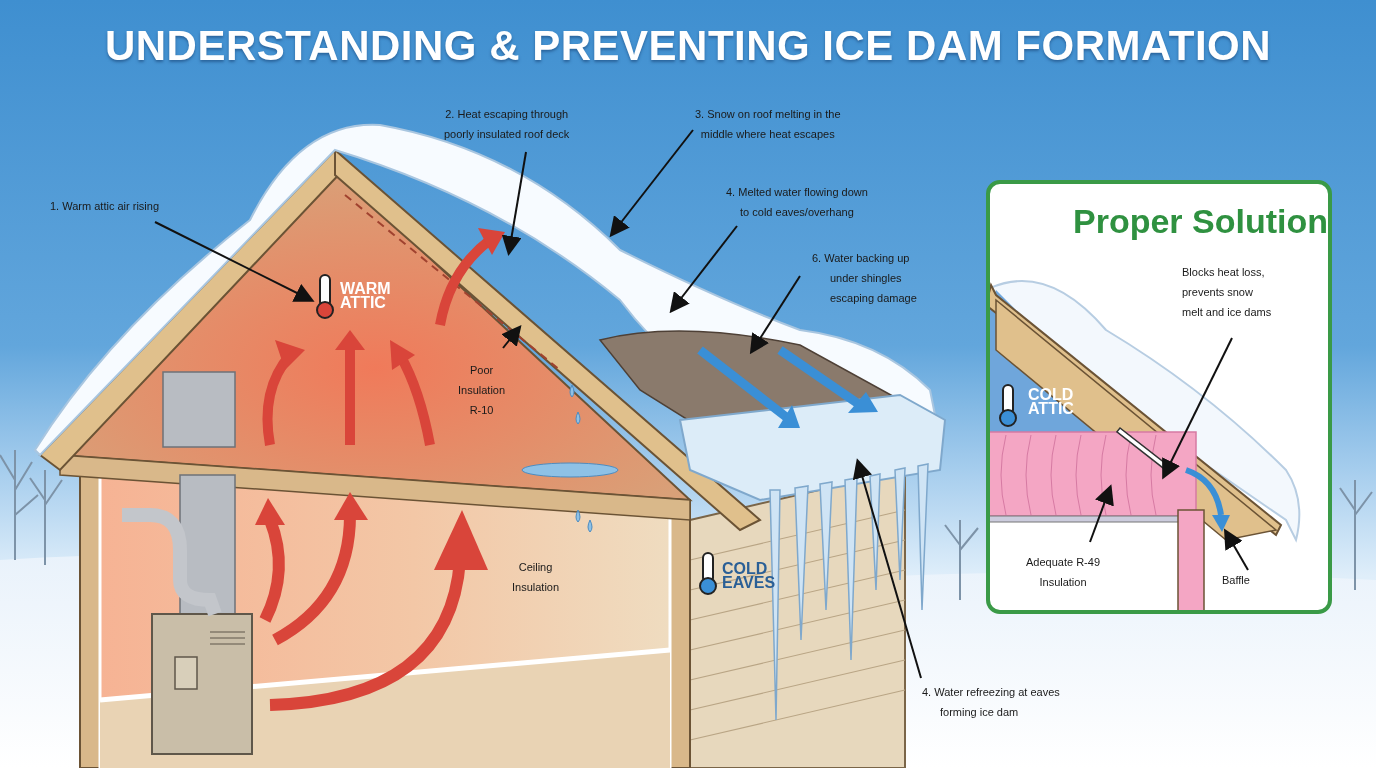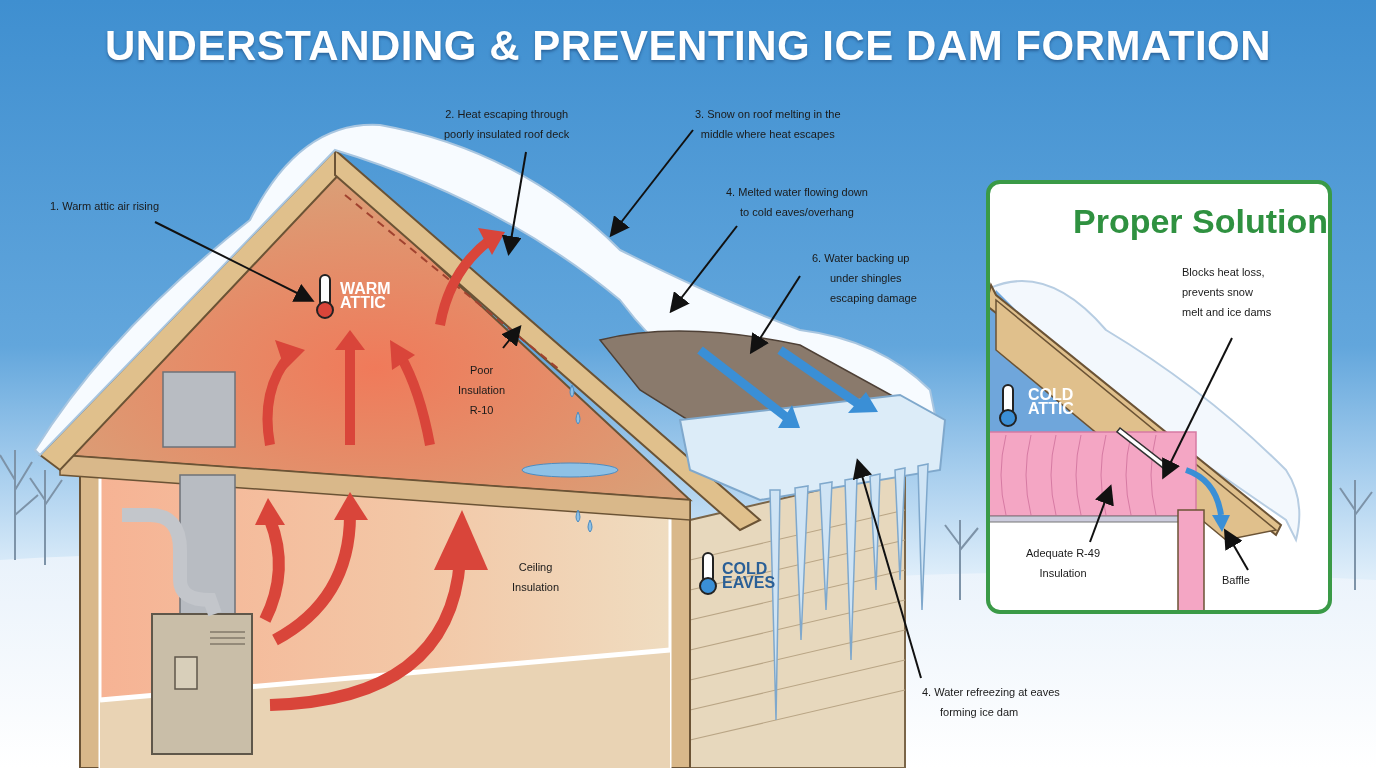--- a/index.html
+++ b/index.html
@@ -238,20 +238,20 @@
   </svg>
   <div class="lbl" style="left:192px;top:78px;">
     <div>Blocks heat loss,</div>
     <div>prevents snow</div>
     <div>melt and ice dams</div>
   </div>
   <div class="tag" style="left:38px;top:204px;">
     <div>COLD</div>
     <div>ATTIC</div>
   </div>
-  <div class="lbl c" style="left:36px;top:359px;text-align:center;">
+  <div class="lbl c" style="left:36px;top:368px;text-align:center;">
     <div>Adequate R-49</div>
     <div>Insulation</div>
   </div>
   <div class="lbl" style="left:232px;top:386px;">
     <div>Baffle</div>
   </div>
 </div>
 
 </body></html>

